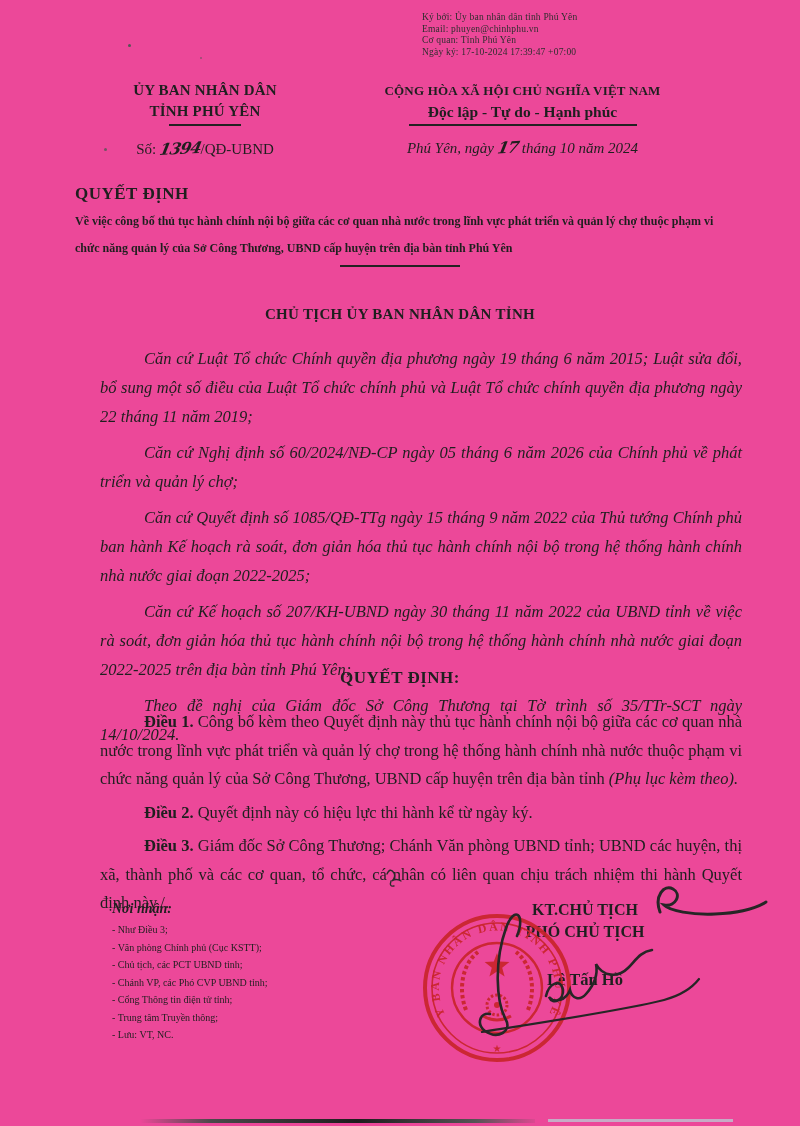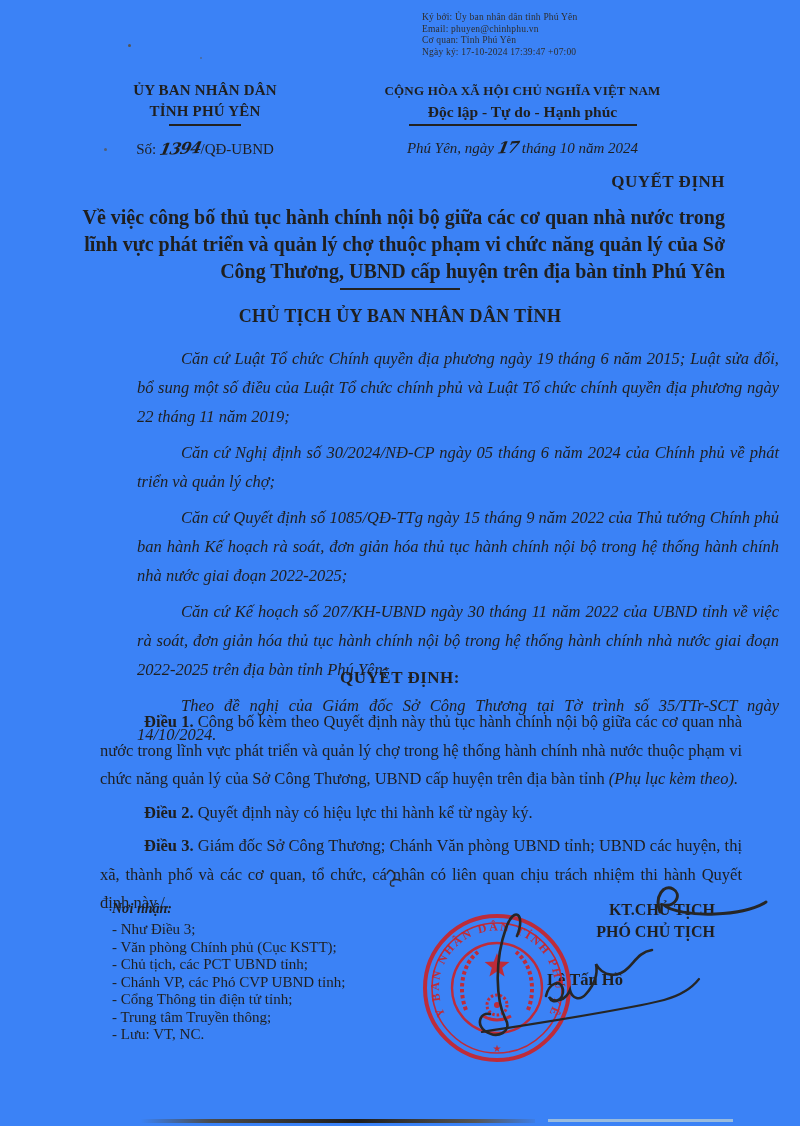--- a/index.html
+++ b/index.html
@@ -1,53 +1,53 @@
 <!DOCTYPE html>
 <html><head>
 <meta charset="utf-8">
 <style>
   html,body{margin:0;padding:0;background:#e8e8e8;}
   .page{
     position:relative;width:800px;height:1126px;margin:0 auto;
-    background:#3b82f6;overflow:hidden;
+    background:#ec4899;overflow:hidden;
     font-family:"Liberation Serif","DejaVu Serif",serif;
     color:#1f1f1f;
   }
   .abs{position:absolute;}
   
   .stamp{left:422px;top:12px;font-size:9.5px;line-height:11.5px;color:#2e2e2e;letter-spacing:.2px;}
   
   .hdr-left{left:100px;top:80px;width:210px;text-align:center;}
   .hdr-right{left:330px;top:80px;width:385px;text-align:center;}
   .org{font-weight:bold;font-size:15px;line-height:21px;letter-spacing:.2px;}
   .motto1{font-weight:bold;font-size:13px;line-height:21px;letter-spacing:.2px;}
   .motto2{font-weight:bold;font-size:15.5px;line-height:21px;}
   .rule{height:2px;background:#222;margin:2px auto 0 auto;}
   .docnum{font-size:15px;margin-top:13px;}
   .dateline{font-style:italic;font-size:15px;margin-top:12px;}
   .hand{display:inline-block;font-family:"DejaVu Serif",serif;font-style:italic;font-weight:bold;
         transform:skewX(-14deg) rotate(-3deg);font-size:16px;letter-spacing:-1px;}
   
-  .title-block{left:75px;top:172px;width:650px;text-align:right;}
+  .title-block{left:75px;top:184px;width:650px;text-align:left;}
   .h-main{font-weight:bold;font-size:17px;letter-spacing:.5px;}
-  .h-sub{font-weight:bold;font-size:20px;line-height:27px;margin-top:12px;}
+  .h-sub{font-weight:bold;font-size:12px;line-height:27px;margin-top:4px;}
   .sub-rule{width:120px;height:2px;background:#222;margin:3px auto 0 auto;}
-  .authority{left:75px;top:306px;width:650px;text-align:center;font-weight:bold;font-size:18px;letter-spacing:.3px;}
+  .authority{left:75px;top:306px;width:650px;text-align:center;font-weight:bold;font-size:15px;letter-spacing:.3px;}
   
-  .body-text{left:100px;top:344px;width:642px;font-size:16.5px;line-height:29px;text-align:justify;margin-left:37px;}
+  .body-text{left:100px;top:344px;width:642px;font-size:16.5px;line-height:29px;text-align:justify;}
   .body-text p{margin:0 0 7px 0;text-indent:44px;}
   .preamble p{font-style:italic;}
   .decision-h{left:75px;top:668px;width:650px;text-align:center;font-weight:bold;font-size:17px;letter-spacing:.5px;}
   .articles{left:100px;top:696px;width:642px;font-size:16.5px;line-height:28.5px;text-align:justify;margin-top:12px;}
   .articles p{margin:0 0 5px 0;text-indent:44px;}
   
   .recipients{left:112px;top:901px;width:280px;}
   .recipients .rh{font-weight:bold;font-style:italic;font-size:14px;margin-bottom:4px;}
-  .recipients div.ri{font-size:15px;line-height:17.5px;}
-  .sign-block{left:455px;top:899px;width:260px;text-align:right;font-weight:bold;font-size:16px;line-height:22px;}
+  .recipients div.ri{font-size:10px;line-height:17.5px;}
+  .sign-block{left:455px;top:899px;width:260px;text-align:center;font-weight:bold;font-size:16px;line-height:22px;}
   .signer-name{left:455px;top:970px;width:260px;text-align:center;font-weight:bold;font-size:16.5px;}
   
   .speck{position:absolute;background:#555;border-radius:50%;}
   .scanbar1{left:140px;top:1119px;width:395px;height:4px;
     background:linear-gradient(to right,rgba(60,60,60,0),#4a4a4a 18%,#1d1d1d 55%,#555 85%,rgba(80,80,80,.1));}
   .scanbar2{left:548px;top:1119px;width:185px;height:3px;background:#b9cdd6;opacity:.75;}
   svg text{font-family:"Liberation Serif","DejaVu Serif",serif;}
 </style>
 </head>
 <body>
@@ -85,21 +85,21 @@
   <div class="abs title-block">
     <div class="h-main">QUYẾT ĐỊNH</div>
     <div class="h-sub">Về việc công bố thủ tục hành chính nội bộ giữa các cơ quan nhà nước trong lĩnh vực phát triển và quản lý chợ thuộc phạm vi chức năng quản lý của Sở Công Thương, UBND cấp huyện trên địa bàn tỉnh Phú Yên</div>
     <div class="sub-rule"></div>
   </div>
 
   <div class="abs authority">CHỦ TỊCH ỦY BAN NHÂN DÂN TỈNH</div>
 
   <div class="abs body-text preamble">
     <p>Căn cứ Luật Tổ chức Chính quyền địa phương ngày 19 tháng 6 năm 2015; Luật sửa đổi, bổ sung một số điều của Luật Tổ chức chính phủ và Luật Tổ chức chính quyền địa phương ngày 22 tháng 11 năm 2019;</p>
-    <p>Căn cứ Nghị định số 30/2024/NĐ-CP ngày 05 tháng 6 năm 2024 của Chính phủ về phát triển và quản lý chợ;</p>
+    <p>Căn cứ Nghị định số 60/2024/NĐ-CP ngày 05 tháng 6 năm 2026 của Chính phủ về phát triển và quản lý chợ;</p>
     <p>Căn cứ Quyết định số 1085/QĐ-TTg ngày 15 tháng 9 năm 2022 của Thủ tướng Chính phủ ban hành Kế hoạch rà soát, đơn giản hóa thủ tục hành chính nội bộ trong hệ thống hành chính nhà nước giai đoạn 2022-2025;</p>
     <p>Căn cứ Kế hoạch số 207/KH-UBND ngày 30 tháng 11 năm 2022 của UBND tỉnh về việc rà soát, đơn giản hóa thủ tục hành chính nội bộ trong hệ thống hành chính nhà nước giai đoạn 2022-2025 trên địa bàn tỉnh Phú Yên;</p>
     <p>Theo đề nghị của Giám đốc Sở Công Thương tại Tờ trình số 35/TTr-SCT ngày 14/10/2024.</p>
   </div>
 
   <div class="abs decision-h">QUYẾT ĐỊNH:</div>
 
   <div class="abs articles">
     <p><b>Điều 1.</b><span> Công bố kèm theo Quyết định này thủ tục hành chính nội bộ giữa các cơ quan nhà nước trong lĩnh vực phát triển và quản lý chợ trong hệ thống hành chính nhà nước thuộc phạm vi chức năng quản lý của Sở Công Thương, UBND cấp huyện trên địa bàn tỉnh </span><i>(Phụ lục kèm theo).</i></p>
     <p><b>Điều 2.</b><span> Quyết định này có hiệu lực thi hành kể từ ngày ký.</span></p>

